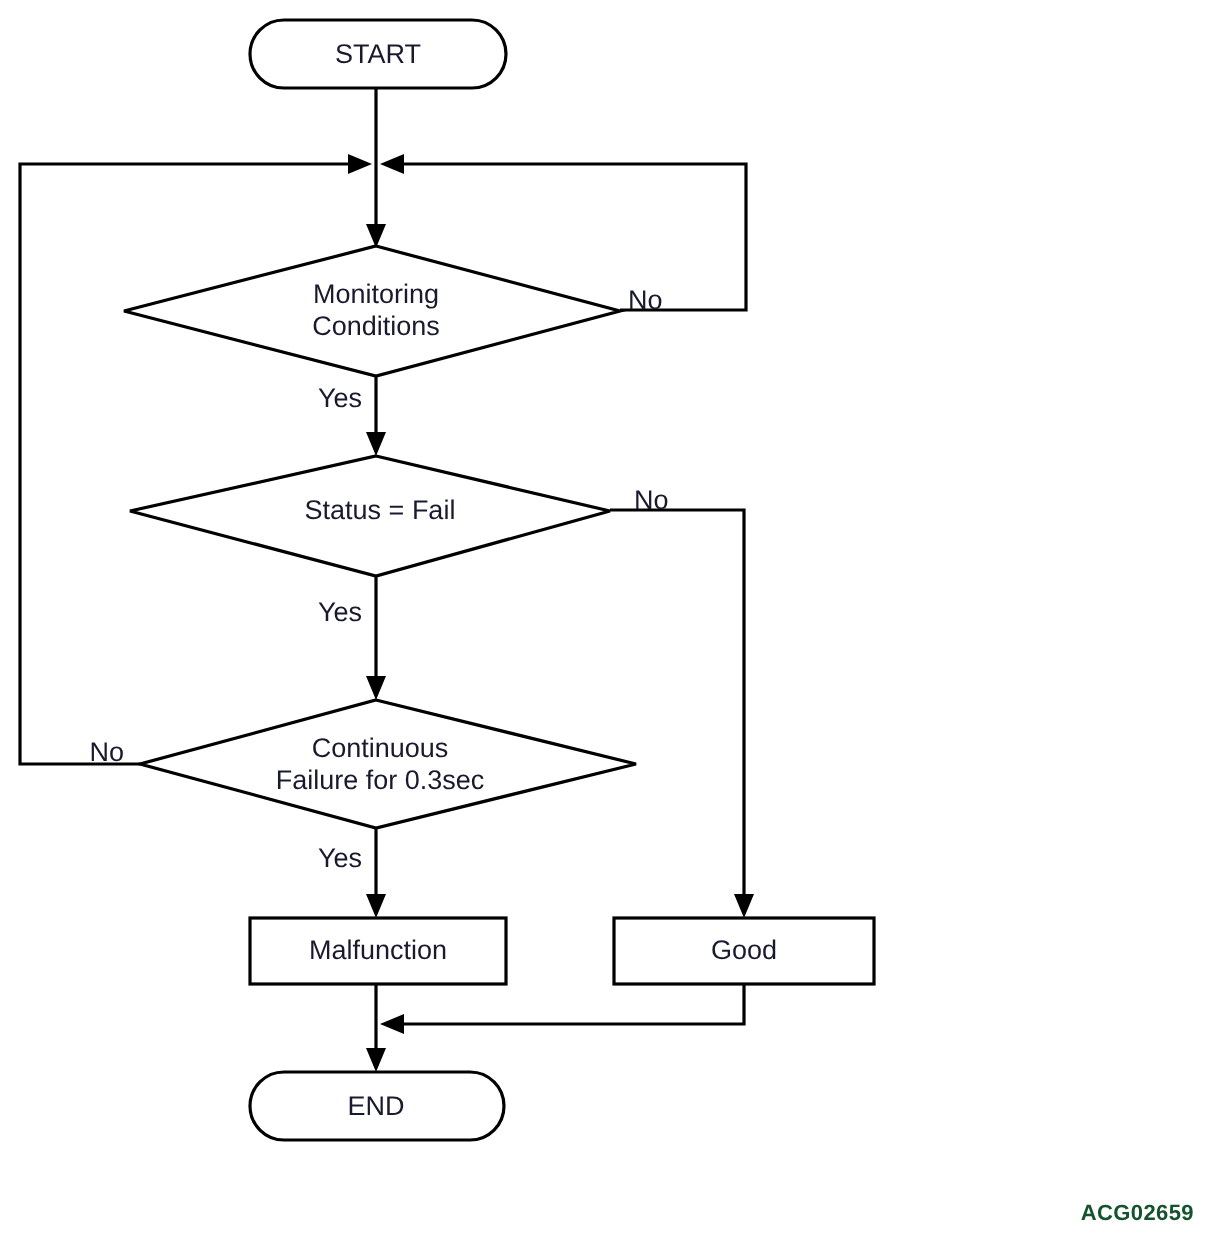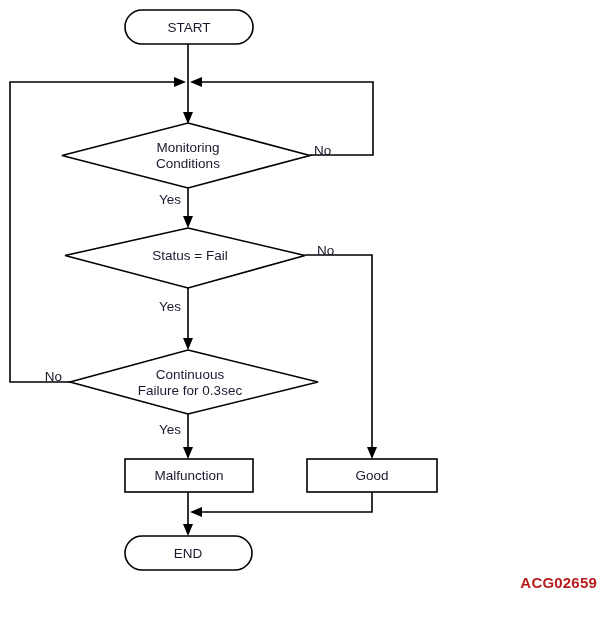--- a/index.html
+++ b/index.html
@@ -51,25 +51,25 @@
     font-family: "Liberation Sans", sans-serif;
     font-size: 13.5px;
     fill: #1a1a2e;
     dominant-baseline: middle;
   }
   text.edge-label.anchor-end { text-anchor: end; }
   text.edge-label.anchor-start { text-anchor: start; }
   .figure-code {
     position: absolute;
     right: 14px;
-    bottom: 26px;
+    bottom: 4px;
     font-family: "Liberation Sans", sans-serif;
-    font-size: 15px;
+    font-size: 11px;
     font-weight: bold;
-    color: #b91c1c;
+    color: #14532d;
     letter-spacing: 0.2px;
   }
 </style>
 </head>
 <body>
 
 <div id="page">
 
   <svg id="flow" viewBox="0 0 611 617">
 

